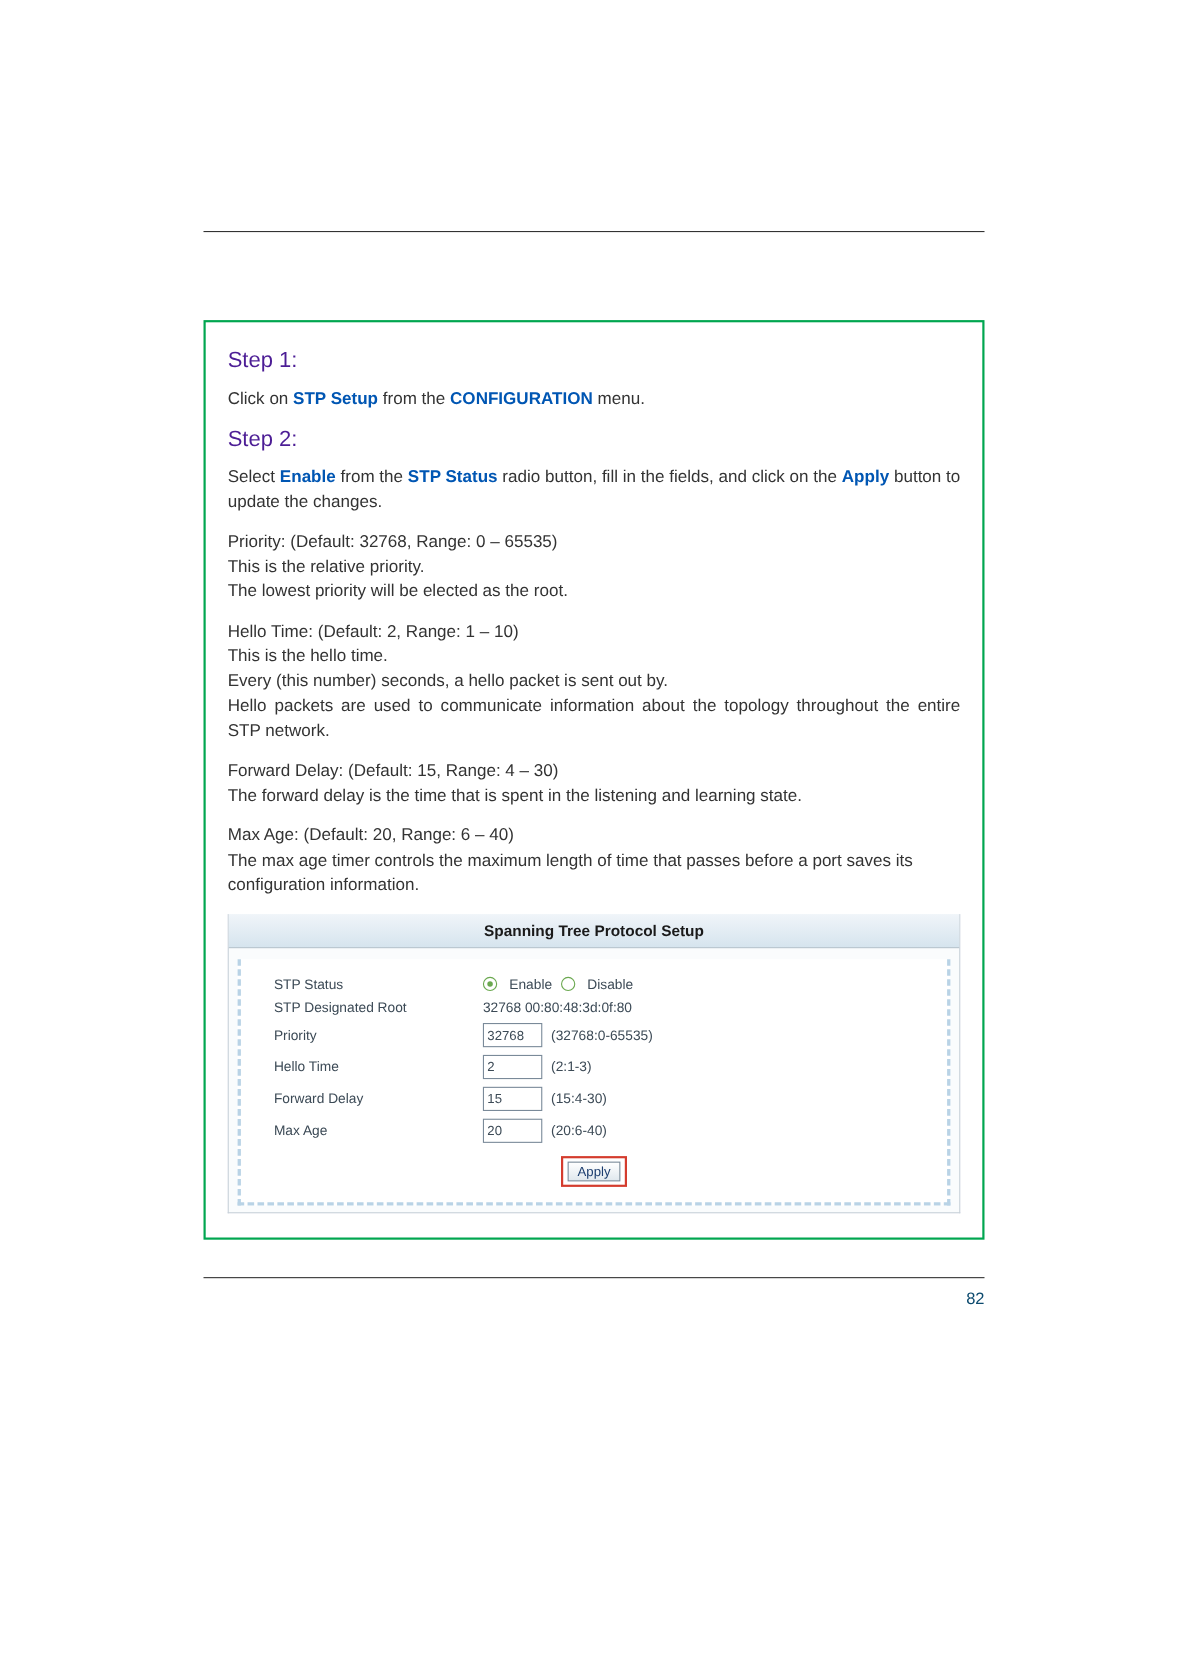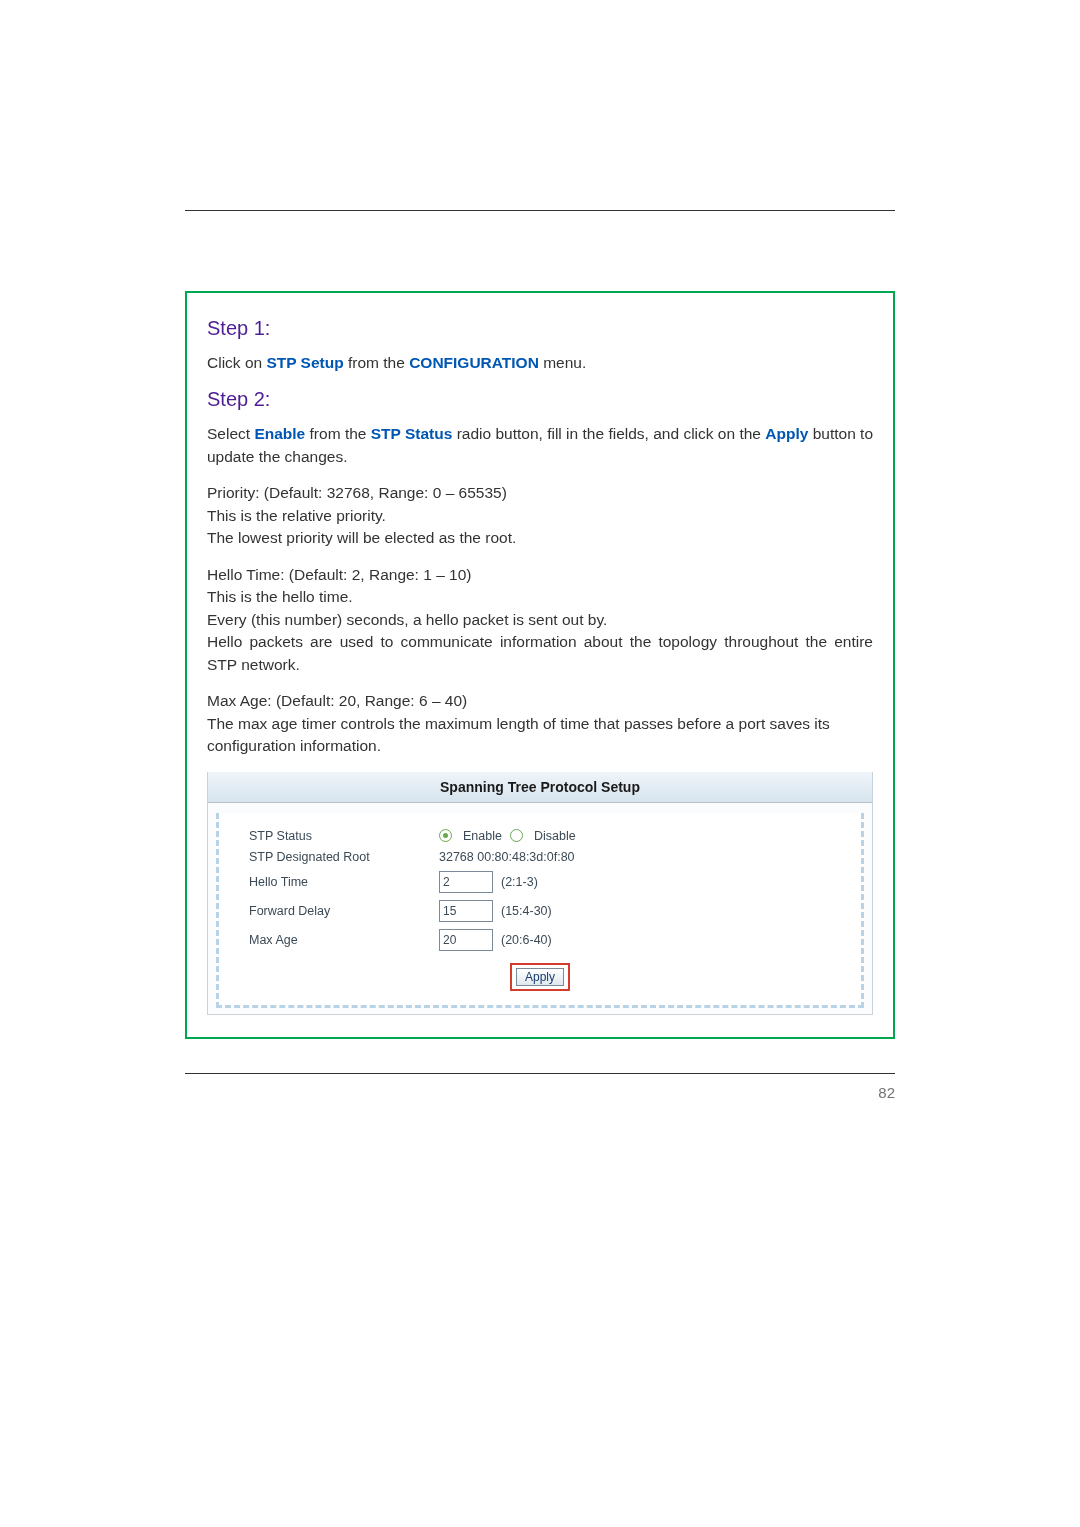--- a/index.html
+++ b/index.html
@@ -128,21 +128,21 @@
     padding: 1px 8px;
   }
   .bottom-hr {
     border: none;
     border-top: 1.5px solid #333333;
     margin: 34px 0 10px 0;
   }
   .page-number {
     text-align: right;
     font-size: 15px;
-    color: #737373;
+    color: #0c4a6e;
   }
 </style>
 </head>
 <body>
 
 <div class="page">
   <hr class="hr">
   <div class="instruction-box">
 
     <div class="step-heading">Step 1:</div>
@@ -161,20 +161,24 @@
       <span>The lowest priority will be elected as the root.</span>
     </p>
 
     <p class="body-text">
       <span>Hello Time: (Default: 2, Range: 1 – 10)</span><br>
       <span>This is the hello time.</span><br>
       <span>Every (this number) seconds, a hello packet is sent out by.</span><br>
       <span style="text-align:justify; display:block;">Hello packets are used to communicate information about the topology throughout the entire STP network.</span>
     </p>
 
+    <p class="body-text">
+      <span>Forward Delay: (Default: 15, Range: 4 – 30)</span><br>
+      <span>The forward delay is the time that is spent in the listening and learning state.</span>
+    </p>
 
     <p class="body-text">
       <span>Max Age: (Default: 20, Range: 6 – 40)</span><br>
       <span>The max age timer controls the maximum length of time that passes before a port saves its configuration information.</span>
     </p>
 
     <div class="screenshot">
       <div class="screenshot-title-bar">Spanning Tree Protocol Setup</div>
       <div class="screenshot-body">
 
@@ -186,20 +190,27 @@
             <span class="radio"></span>
             <span>Disable</span>
           </div>
         </div>
 
         <div class="form-row">
           <div class="form-label">STP Designated Root</div>
           <div class="form-value">32768 00:80:48:3d:0f:80</div>
         </div>
 
+        <div class="form-row">
+          <div class="form-label">Priority</div>
+          <div class="form-value">
+            <input class="text-input" value="32768" style="">
+            <span class="hint">(32768:0-65535)</span>
+          </div>
+        </div>
 
         <div class="form-row">
           <div class="form-label">Hello Time</div>
           <div class="form-value">
             <input class="text-input" value="2" style="">
             <span class="hint">(2:1-3)</span>
           </div>
         </div>
 
         <div class="form-row">

